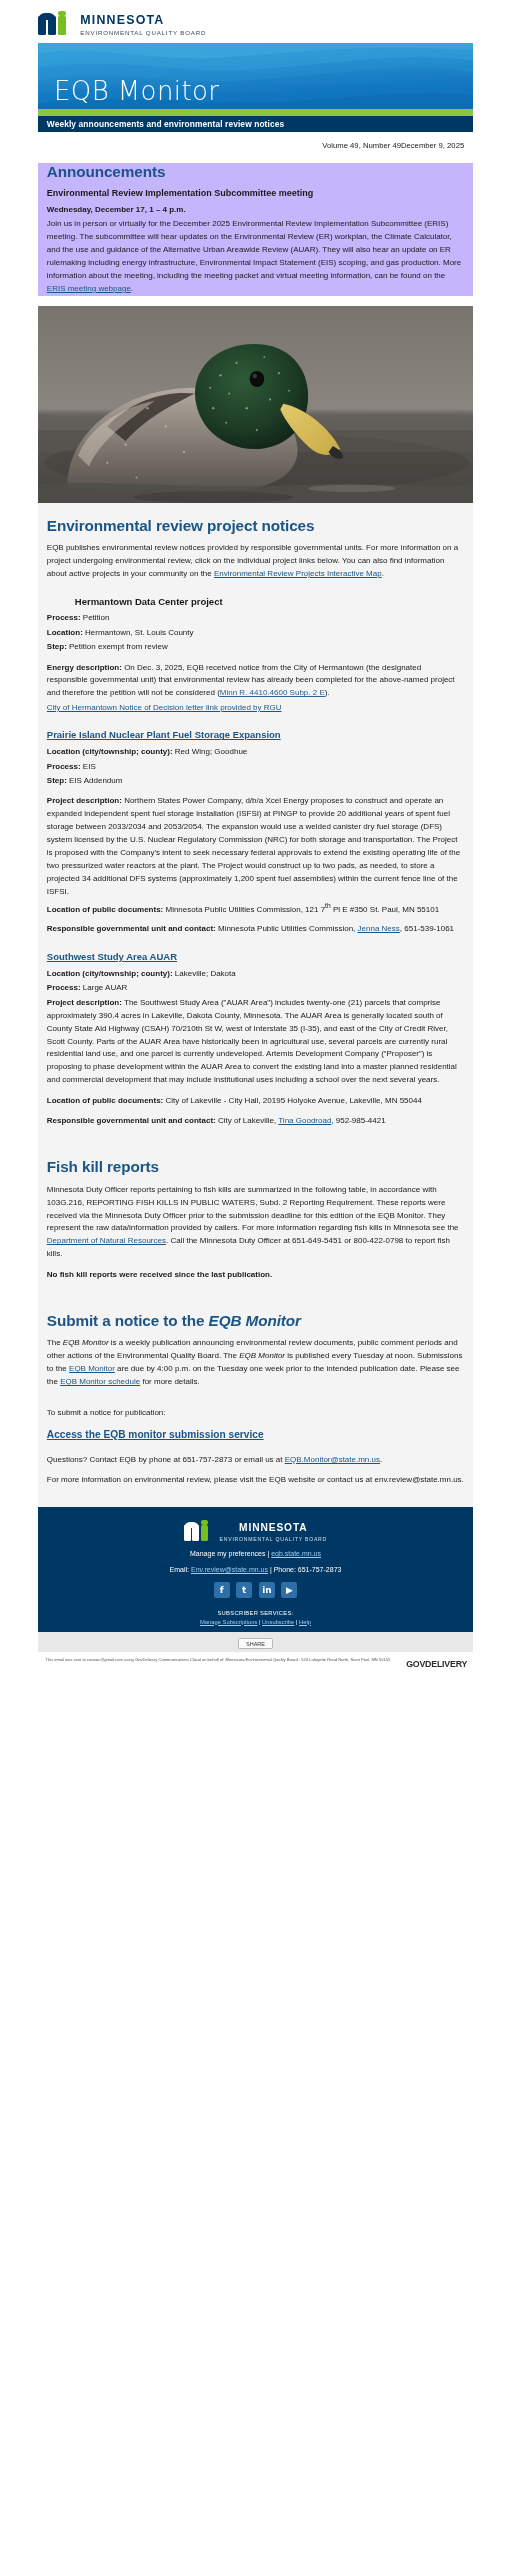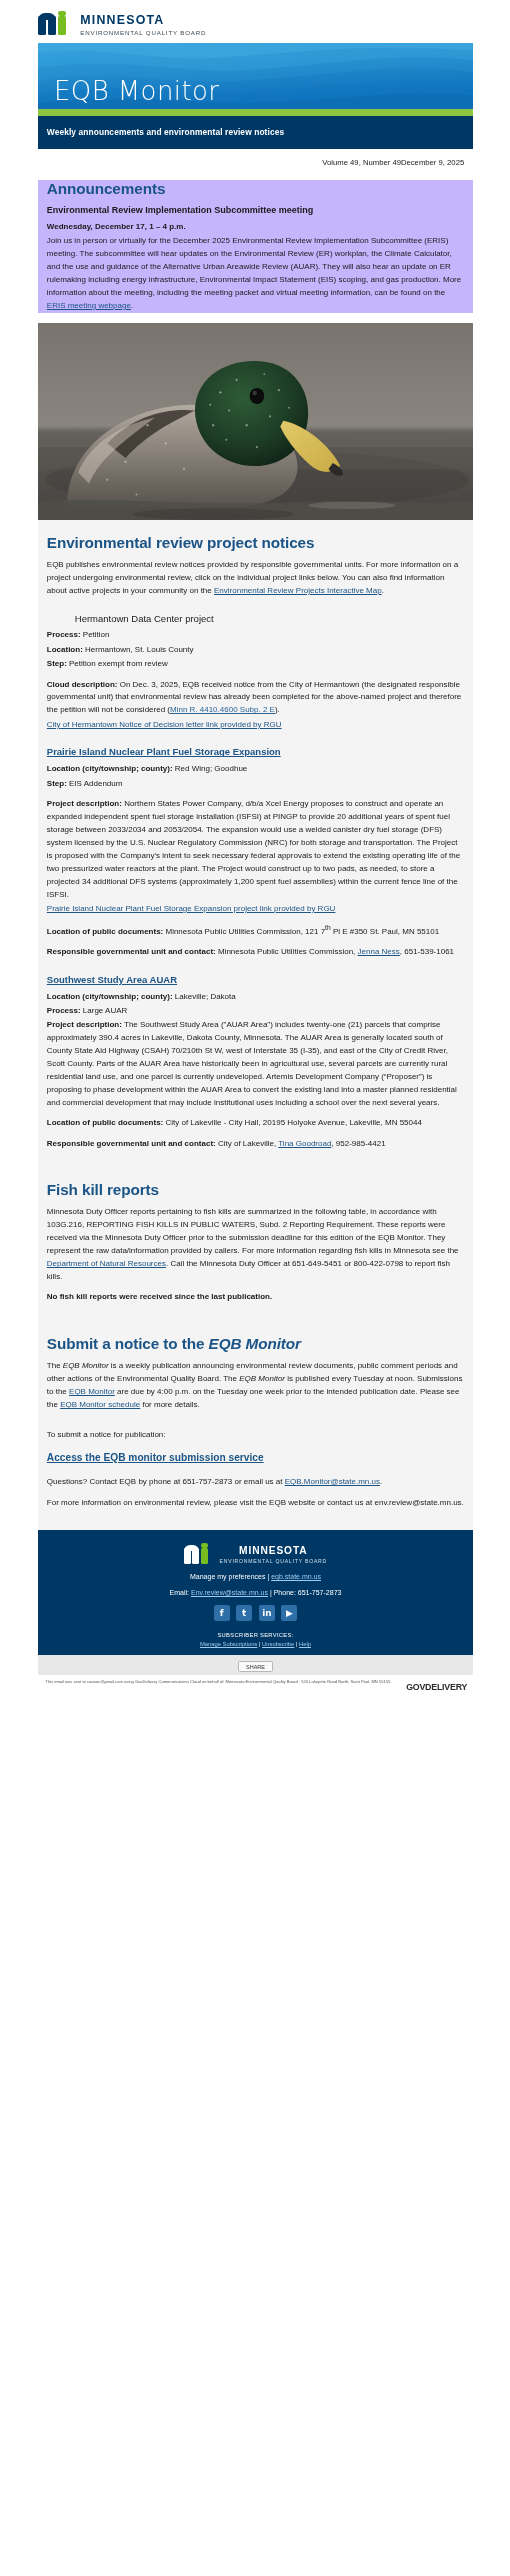--- a/index.html
+++ b/index.html
@@ -33,39 +33,39 @@
     overflow:hidden;
     background:linear-gradient(170deg,#2E9BD6 0%,#1F86C8 45%,#1172BC 100%);
   }
   .banner svg{position:absolute;left:0;top:0;width:100%;height:100%;}
   .banner .bt{
     position:absolute;left:16px;bottom:2.9px;
     color:#ffffff;font-size:26px;font-weight:300;letter-spacing:0.4px;
     font-family:"DejaVu Sans", sans-serif;
   }
   .greenbar{margin:0 38px;height:6.6px;background:#8CC63E;}
-  .bluebar{margin:0 38px;height:33px;background:#003865;display:flex;align-items:center;}
+  .bluebar{margin:0 38px;height:16px;background:#003865;display:flex;align-items:center;}
   .bluebar span{color:#fff;font-size:8.4px;font-weight:bold;padding-left:8.8px;letter-spacing:0.1px;}
 
   
   .volrow{margin:0 38px;padding:8.8px 8.8px 0 8.8px;display:flex;justify-content:flex-end;font-size:7.7px;color:#1a1a1a;}
 
   
   .content{margin:4px 38px;padding:0 8.8px;background:#c4b5fd;}
   h1.sec{
     color:#1b5486;font-size:15.3px;font-weight:bold;margin:13px 0 7.3px 0;letter-spacing:-0.1px;
   }
   h1.sec em{font-style:italic;}
   h2.sub{font-size:9px;font-weight:bold;margin:7.3px 0 5.8px 0;color:#1a1a1a;}
   p{font-size:8px;line-height:1.62;margin:0 0 7.3px 0;color:#1a1a1a;}
   p.tight{margin:0 0 1.5px 0;}
   .b{font-weight:bold;}
   a{color:#1b5486;text-decoration:underline;}
   a.plain{color:#2a6496;}
-  h3.proj{font-size:9.5px;font-weight:normal;margin:14.6px 0 5.8px 0;color:#1a1a1a;padding-left:28px;}
+  h3.proj{font-size:9.5px;font-weight:bold;margin:14.6px 0 5.8px 0;color:#1a1a1a;padding-left:28px;}
   h3.projlink{font-size:9.5px;font-weight:bold;margin:14.6px 0 5.8px 0;}
   h3.projlink a{color:#1b5486;text-decoration:underline;}
   .graybox{background:#f4f4f4;margin:0 38px;padding:0.7px 8.8px 13px 8.8px;}
   .bigcta{font-size:10.2px;font-weight:bold;margin:5.8px 0 0 0;}
   .bigcta a{color:#1b5486;}
 
   
   .photo{margin:10.2px 38px 0 38px;height:197px;position:relative;overflow:hidden;background:#6d6a66;}
   .photo svg{display:block;width:100%;height:100%;}
 
@@ -216,28 +216,28 @@
   </div>
 
   <div class="graybox">
     <h1 class="sec">Environmental review project notices</h1>
     <p><span>EQB publishes environmental review notices provided by responsible governmental units. For more information on a project undergoing environmental review, click on the individual project links below. You can also find information about active projects in your community on the </span><a href="#">Environmental Review Projects Interactive Map</a><span>.</span></p>
 
     <h3 class="proj">Hermantown Data Center project</h3>
     <p class="tight"><span class="b">Process:</span><span> Petition</span></p>
     <p class="tight"><span class="b">Location:</span><span> Hermantown, St. Louis County</span></p>
     <p><span class="b">Step:</span><span> Petition exempt from review</span></p>
-    <p class="tight"><span class="b">Cloud description:</span><span> On Dec. 3, 2025, EQB received notice from the City of Hermantown (the designated responsible governmental unit) that environmental review has already been completed for the above-named project and therefore the petition will not be considered (</span><a href="#" class="plain">Minn R. 4410.4600 Subp. 2 E</a><span>).</span></p>
+    <p class="tight"><span class="b">Energy description:</span><span> On Dec. 3, 2025, EQB received notice from the City of Hermantown (the designated responsible governmental unit) that environmental review has already been completed for the above-named project and therefore the petition will not be considered (</span><a href="#" class="plain">Minn R. 4410.4600 Subp. 2 E</a><span>).</span></p>
     <p><a href="#">City of Hermantown Notice of Decision letter link provided by RGU</a></p>
 
     <h3 class="projlink"><a href="#">Prairie Island Nuclear Plant Fuel Storage Expansion</a></h3>
     <p class="tight"><span class="b">Location (city/township; county):</span><span> Red Wing; Goodhue</span></p>
+    <p class="tight"><span class="b">Process:</span><span> EIS</span></p>
     <p><span class="b">Step:</span><span> EIS Addendum</span></p>
     <p class="tight"><span class="b">Project description:</span><span> Northern States Power Company, d/b/a Xcel Energy proposes to construct and operate an expanded independent spent fuel storage installation (ISFSI) at PINGP to provide 20 additional years of spent fuel storage between 2033/2034 and 2053/2054. The expansion would use a welded canister dry fuel storage (DFS) system licensed by the U.S. Nuclear Regulatory Commission (NRC) for both storage and transportation. The Project is proposed with the Company’s intent to seek necessary federal approvals to extend the existing operating life of the two pressurized water reactors at the plant. The Project would construct up to two pads, as needed, to store a projected 34 additional DFS systems (approximately 1,200 spent fuel assemblies) within the current fence line of the ISFSI.</span></p>
-    <p><a href="#">Prairie Island Nuclear Plant Fuel Storage Expansion project link provided by RGU</a></p>
     <p><span class="b">Location of public documents:</span><span> Minnesota Public Utilities Commission, 121 7</span><sup>th</sup><span> Pl E #350 St. Paul, MN 55101</span></p>
     <p><span class="b">Responsible governmental unit and contact:</span><span> Minnesota Public Utilities Commission, </span><a href="#">Jenna Ness</a><span>, 651-539-1061</span></p>
 
     <h3 class="projlink"><a href="#">Southwest Study Area AUAR</a></h3>
     <p class="tight"><span class="b">Location (city/township; county):</span><span> Lakeville; Dakota</span></p>
     <p class="tight"><span class="b">Process:</span><span> Large AUAR</span></p>
     <p><span class="b">Project description:</span><span> The Southwest Study Area ("AUAR Area") includes twenty-one (21) parcels that comprise approximately 390.4 acres in Lakeville, Dakota County, Minnesota. The AUAR Area is generally located south of County State Aid Highway (CSAH) 70/210th St W, west of Interstate 35 (I-35), and east of the City of Credit River, Scott County. Parts of the AUAR Area have historically been in agricultural use, several parcels are currently rural residential land use, and one parcel is currently undeveloped. Artemis Development Company (“Proposer”) is proposing to phase development within the AUAR Area to convert the existing land into a master planned residential and commercial development that may include institutional uses including a school over the next several years.</span></p>
     <p><span class="b">Location of public documents:</span><span> City of Lakeville - City Hall, 20195 Holyoke Avenue, Lakeville, MN 55044</span></p>
     <p><span class="b">Responsible governmental unit and contact:</span><span> City of Lakeville, </span><a href="#">Tina Goodroad</a><span>, 952-985-4421</span></p>
 

